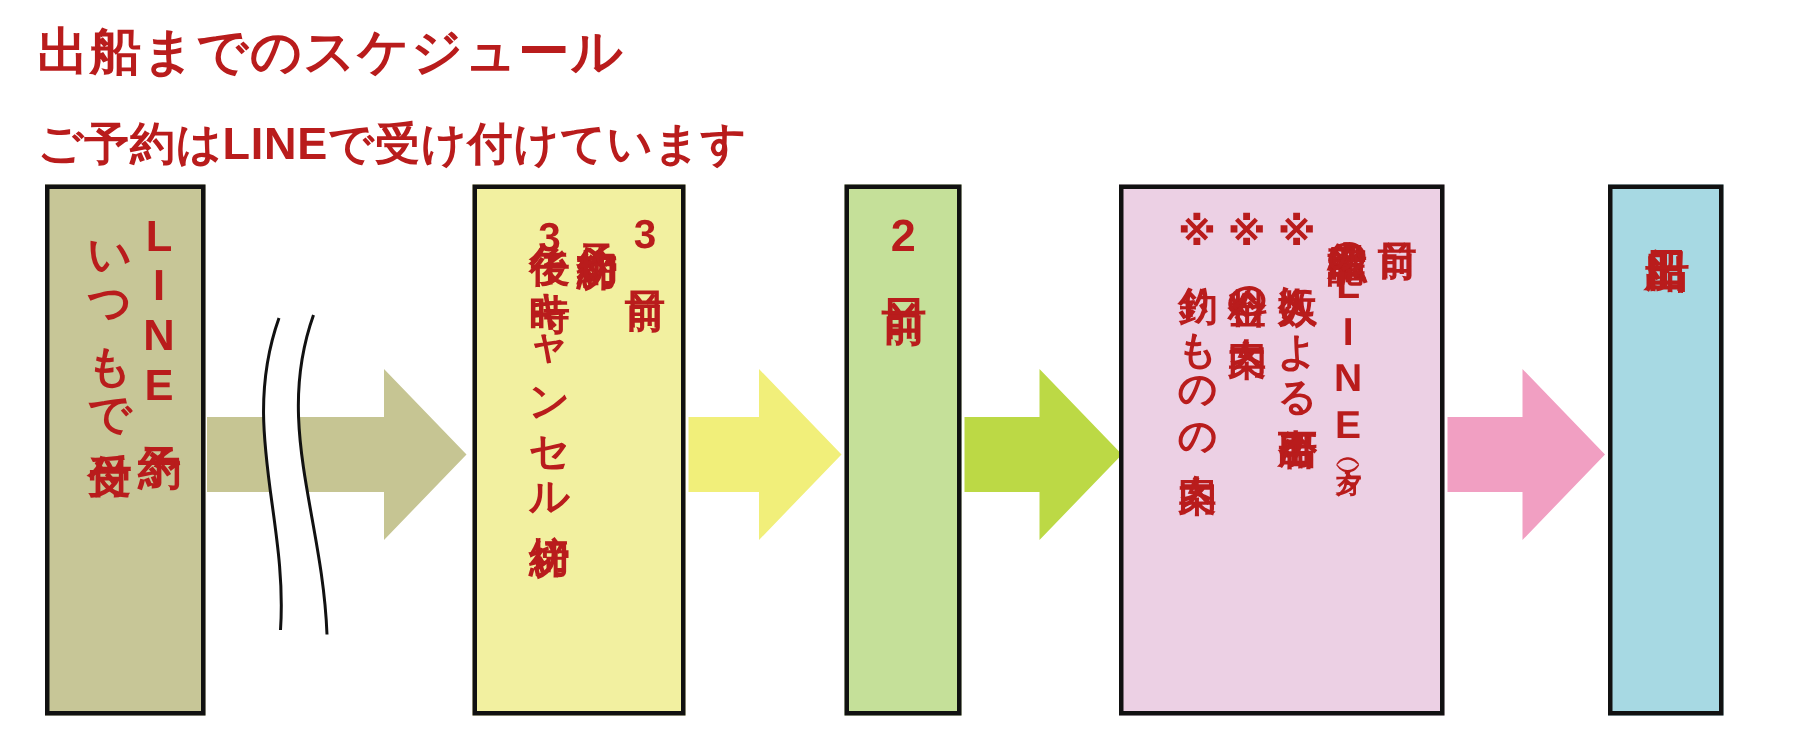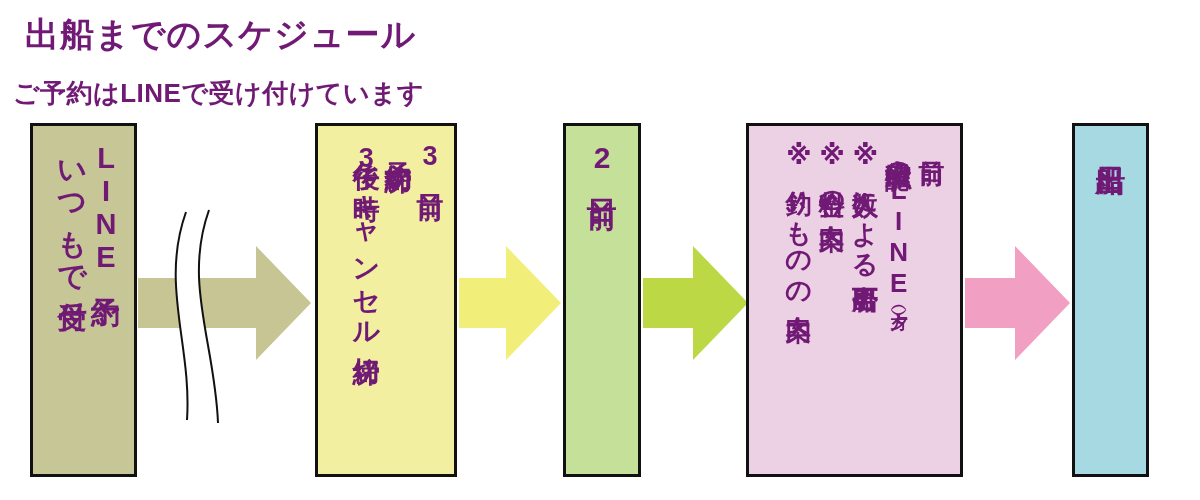--- a/index.html
+++ b/index.html
@@ -1,25 +1,25 @@
 <!DOCTYPE html>
 <html><head>
 <meta charset="utf-8">
 <style>
   html,body{margin:0;padding:0;background:#ffffff;}
   #canvas{
     position:relative;width:1200px;height:500px;background:#ffffff;overflow:hidden;
-    font-family:"Liberation Sans","DejaVu Sans",sans-serif;color:#701a75;
+    font-family:"Liberation Sans","DejaVu Sans",sans-serif;color:#b91c1c;
   }
   .title{
     position:absolute;left:25px;top:12px;font-size:34px;font-weight:900;
     letter-spacing:1px;white-space:nowrap;
   }
   .subtitle{
-    position:absolute;left:13px;top:76px;font-size:26px;font-weight:900;
+    position:absolute;left:25px;top:76px;font-size:30px;font-weight:900;
     letter-spacing:0.5px;white-space:nowrap;
   }
   #arrow-layer{position:absolute;left:0;top:0;width:1200px;height:500px;}
   .flowbox{
     position:absolute;top:123px;height:354px;box-sizing:border-box;
     border:3px solid #111;display:flex;flex-direction:row-reverse;
     align-items:flex-start;
   }
   .flowbox .col{
     writing-mode:vertical-rl;text-orientation:upright;

